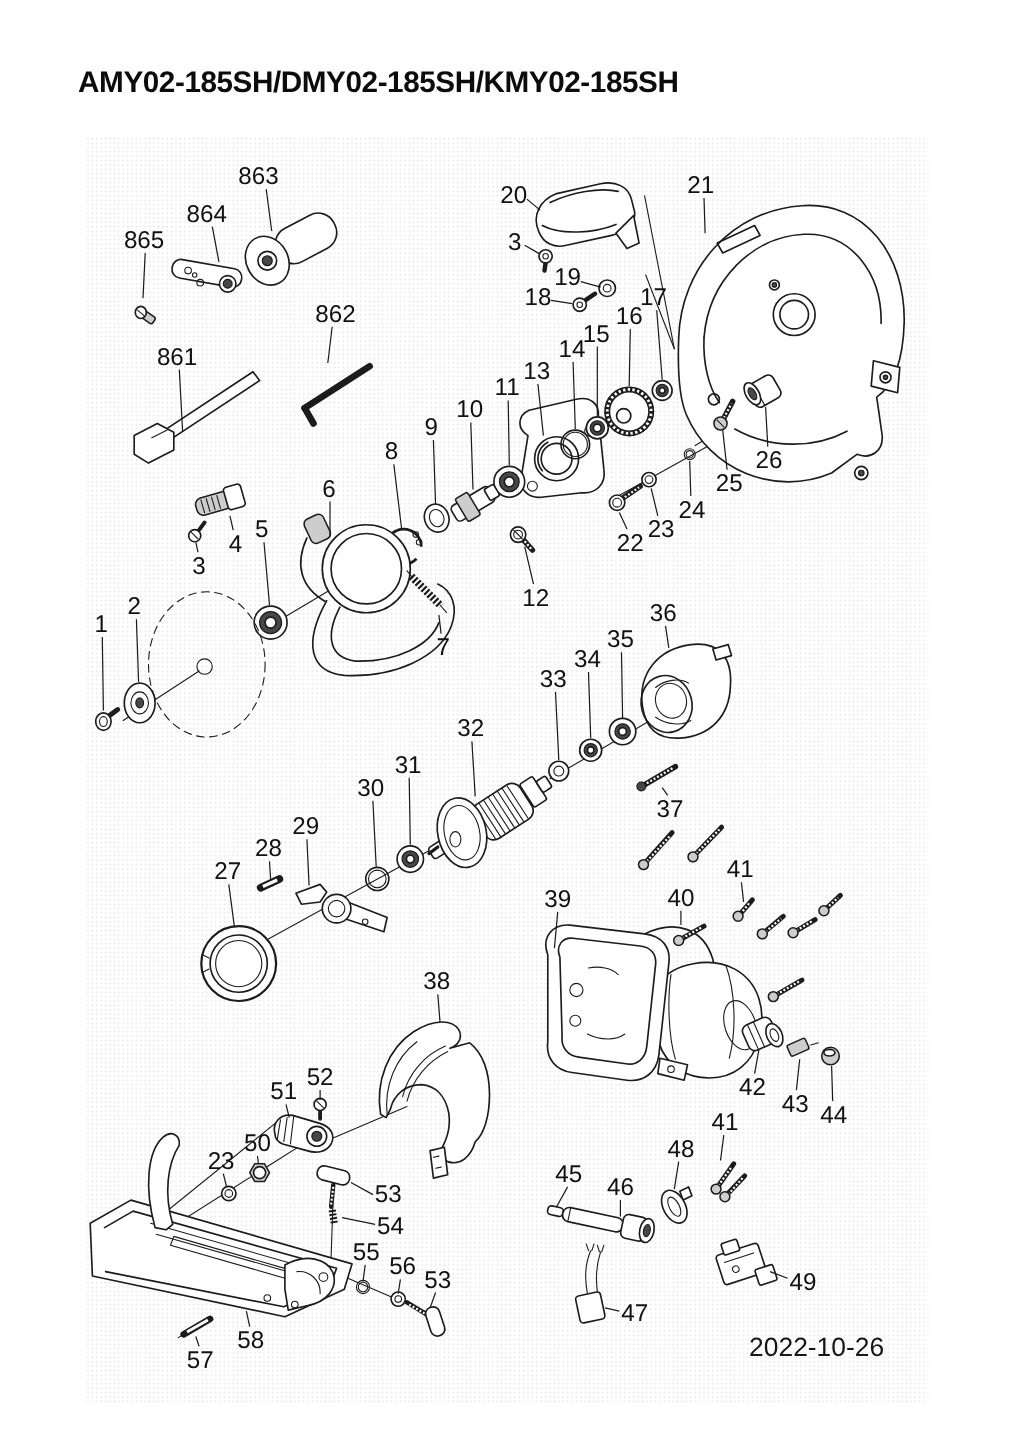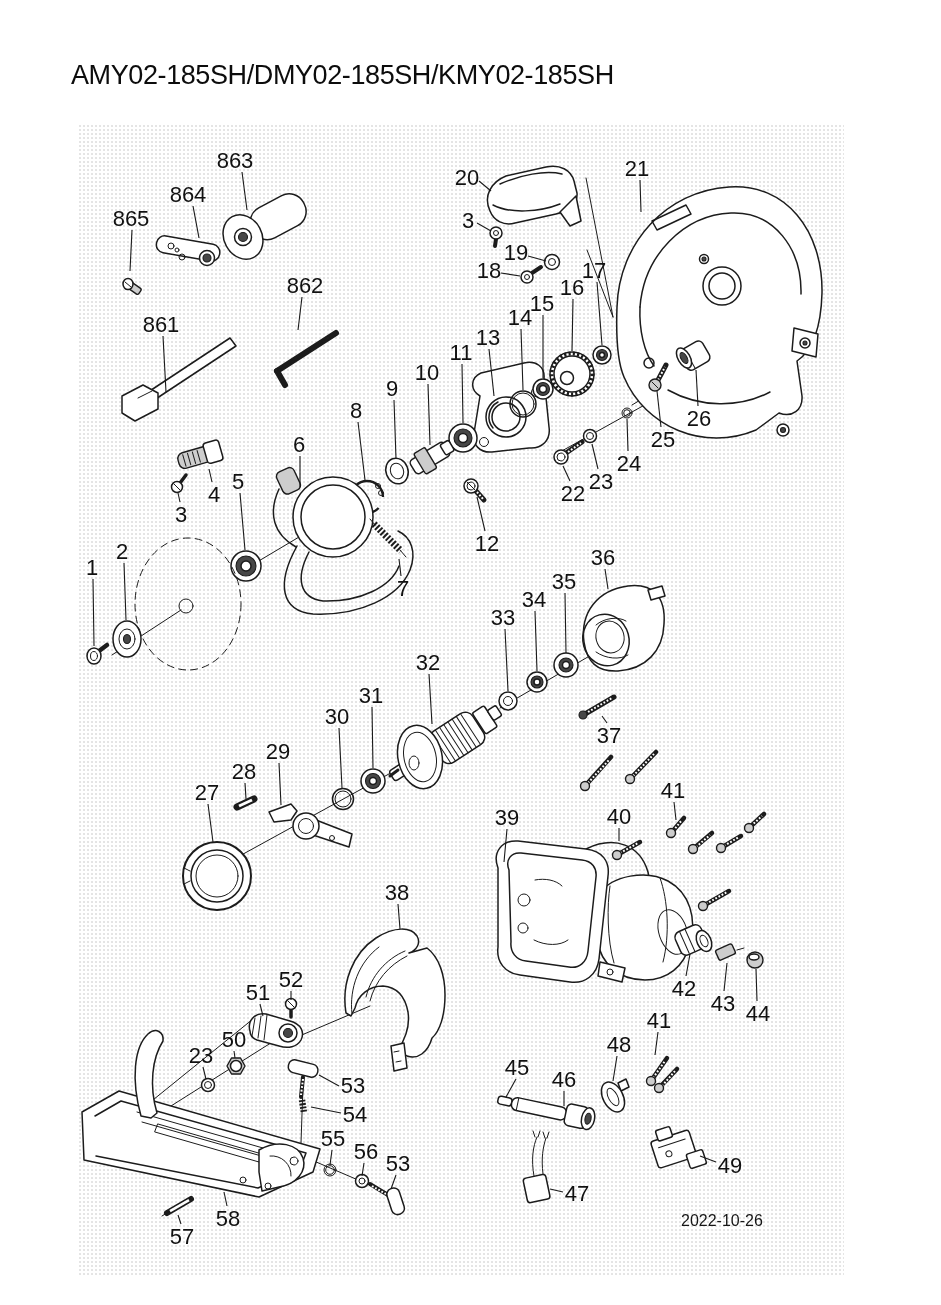--- a/index.html
+++ b/index.html
@@ -1,20 +1,20 @@
 <!DOCTYPE html>
 <html><head>
 <meta charset="utf-8">
 <style>
   html,body{margin:0;padding:0}
   body{width:941px;height:1305px;background:#ffffff;position:relative;overflow:hidden;
        font-family:"Liberation Sans",sans-serif}
-  .title{position:absolute;left:71px;top:60px;font-size:27px;font-weight:normal;color:#0c0c0c;
+  .title{position:absolute;left:71px;top:60px;font-size:27px;font-weight:bold;color:#0c0c0c;
          letter-spacing:-0.4px;white-space:nowrap}
-  .date{position:absolute;left:681px;top:1212px;font-size:16px;color:#161616;white-space:nowrap}
+  .date{position:absolute;left:681px;top:1212px;font-size:24px;color:#161616;white-space:nowrap}
   .bg-dots{position:absolute;left:78px;top:124px;width:766px;height:1152px;
            background-image:radial-gradient(circle,#c8c8c8 0.7px,rgba(255,255,255,0) 0.9px);
            background-size:4px 4px;opacity:.5}
   svg#art{position:absolute;left:0;top:0}
   .s{fill:none;stroke:#1c1c1c;stroke-width:1.5;stroke-linejoin:round;stroke-linecap:round}
   .w{fill:#ffffff;stroke:#1c1c1c;stroke-width:1.5;stroke-linejoin:round}
   .g{fill:#cdcdcd;stroke:#1c1c1c;stroke-width:1.4;stroke-linejoin:round}
   .d{fill:#474747;stroke:#1c1c1c;stroke-width:1.1}
   .t{stroke-width:1}
   .k{stroke:#1c1c1c;stroke-linecap:round}

